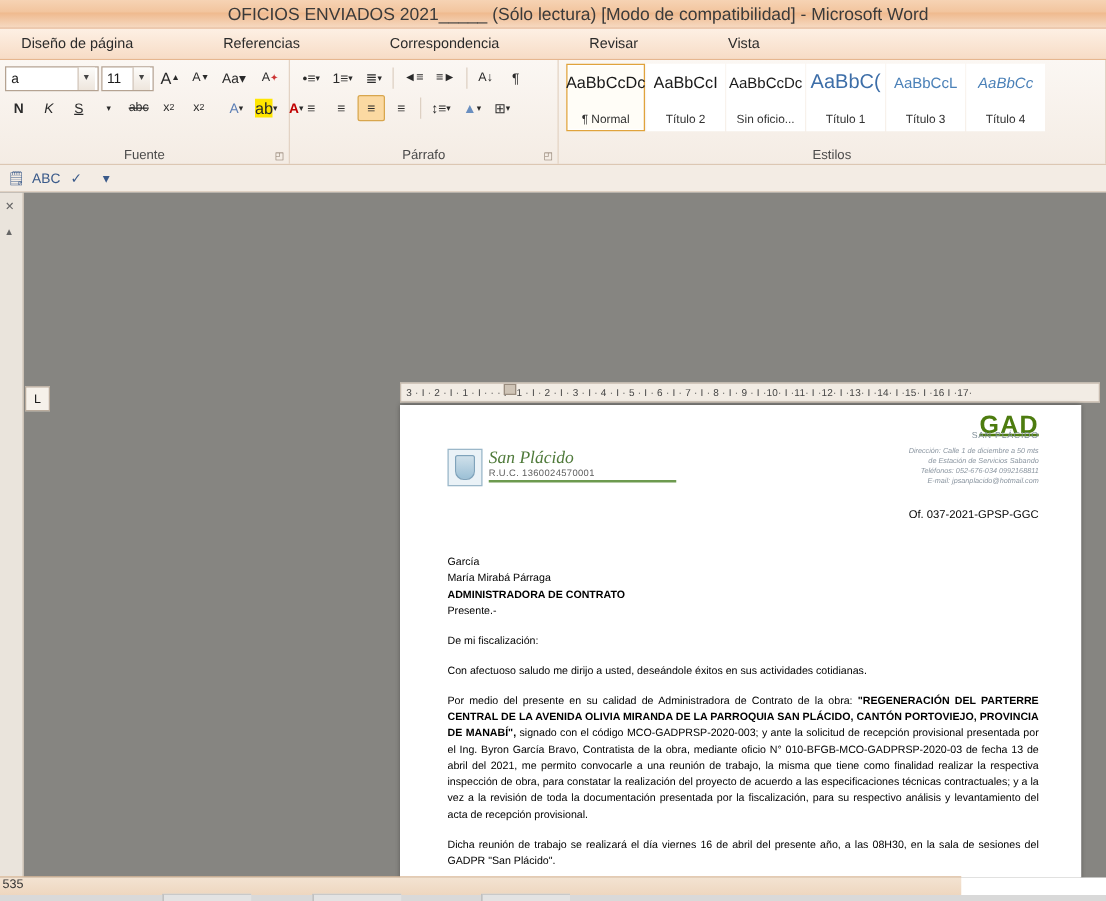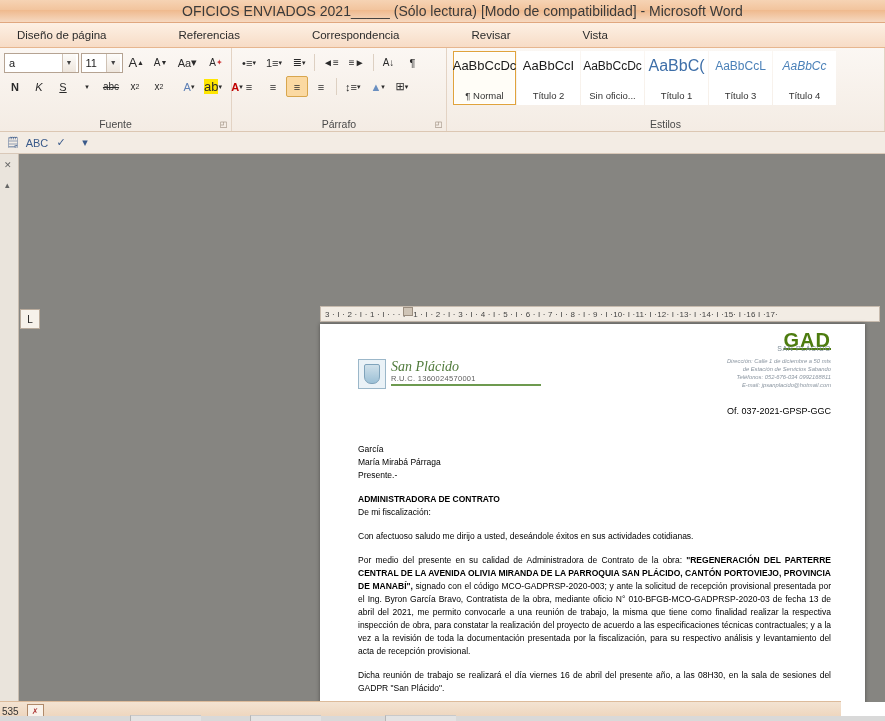--- a/index.html
+++ b/index.html
@@ -168,24 +168,24 @@
 
   .date-block{text-align:right;margin-top:16px;font-size:9px;line-height:12px;}
 
   .body-block{margin-top:26px;line-height:13px;}
   .p{margin:0 0 11px 0;text-align:justify;}
   .p.just{text-align:justify;}
   .bold{font-weight:bold;}
 
   
   .statusbar{
-    position:absolute;left:0;bottom:0;width:841px;height:20px;
+    position:absolute;left:0;bottom:0;width:769px;height:20px;
     background:linear-gradient(to bottom,#f3e3d2,#ecd2b8);
-    border-top:1px solid #dcbb9b;display:flex;align-items:center;
-    font-size:10px;color:#333;box-sizing:border-box;padding-left:2px;gap:8px;
+    border-top:1px solid #dcbb9b;display:flex;
+    font-size:10px;color:#333;box-sizing:border-box;padding-left:2px;gap:8px;flex-direction:column;
   }
   .sb-ico{width:15px;height:13px;border:1px solid #b08a6a;background:#f9f2ea;
     display:flex;align-items:center;justify-content:center;font-size:8px;color:#a33;}
   .taskbar{
     position:absolute;left:0;bottom:-1px;width:885px;height:6px;background:#d9d9d9;
   }
   .tb-seg{position:absolute;bottom:0;height:6px;border-left:1px solid #b5b5b5;border-top:1px solid #c9c9c9;background:#e3e3e3;}
 </style>
 </head>
 <body>
@@ -413,22 +413,22 @@
           </div>
         </div>
 
         <div class="date-block">
           <div>Of. 037-2021-GPSP-GGC</div>
         </div>
 
         <div class="body-block">
           <div class="p" style="margin-bottom:0">García</div>
           <div class="p" style="margin-bottom:0">María Mirabá Párraga</div>
+          <div class="p bold" style="margin-bottom:0">ADMINISTRADORA DE CONTRATO</div>
           <div class="p">Presente.-</div>
-          <div class="p bold" style="margin-bottom:0">ADMINISTRADORA DE CONTRATO</div>
 
           <div class="p">De mi fiscalización:</div>
           <div class="p just">Con afectuoso saludo me dirijo a usted, deseándole éxitos en sus actividades cotidianas.</div>
 
           <div class="p just">
             <span>Por medio del presente en su calidad de Administradora de Contrato de la obra:</span>
             <span class="bold">"REGENERACIÓN DEL PARTERRE CENTRAL DE LA AVENIDA OLIVIA MIRANDA DE LA PARROQUIA SAN PLÁCIDO, CANTÓN PORTOVIEJO, PROVINCIA DE MANABÍ",</span>
             <span>signado con el código MCO-GADPRSP-2020-003; y ante la solicitud de recepción provisional presentada por el Ing. Byron García Bravo, Contratista de la obra, mediante oficio N° 010-BFGB-MCO-GADPRSP-2020-03 de fecha 13 de abril del 2021, me permito convocarle a una reunión de trabajo, la misma que tiene como finalidad realizar la respectiva inspección de obra, para constatar la realización del proyecto de acuerdo a las especificaciones técnicas contractuales; y a la vez a la revisión de toda la documentación presentada por la fiscalización, para su respectivo análisis y levantamiento del acta de recepción provisional.</span>
           </div>
 

